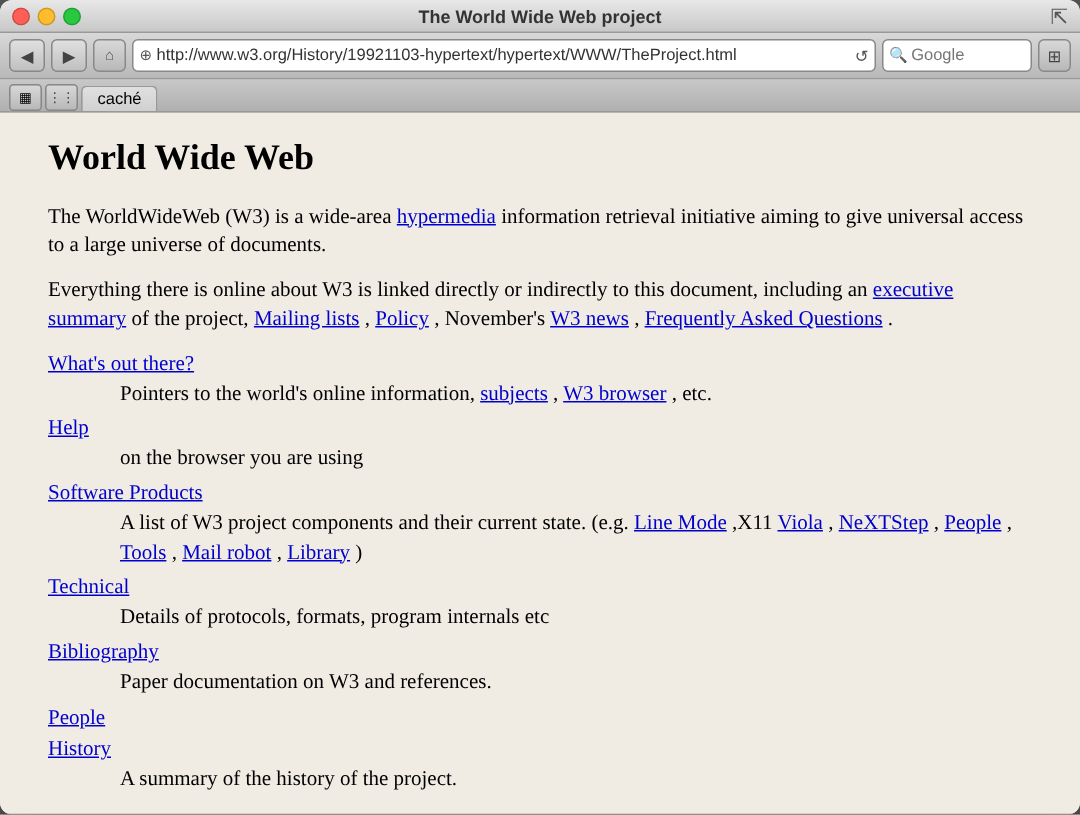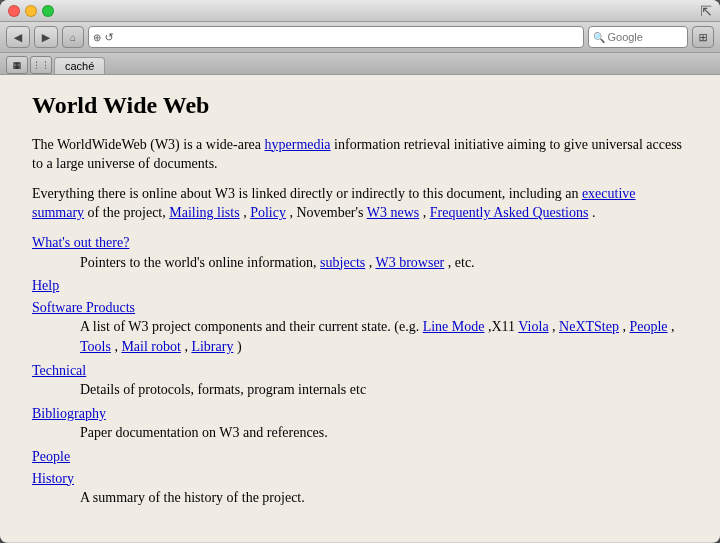--- a/index.html
+++ b/index.html
@@ -233,35 +233,37 @@
 <body>
 
 <div class="window">
 
   <div class="titlebar">
     <div class="traffic-lights">
       <div class="traffic-light close"></div>
       <div class="traffic-light minimize"></div>
       <div class="traffic-light maximize"></div>
     </div>
+    <span class="titlebar-title">The World Wide Web project</span>
     <div style="margin-left:auto; display:flex; align-items:center; gap:4px;">
       <div style="font-size:14px; color:#555; cursor:pointer;">⇱</div>
     </div>
   </div>
 
   <div class="toolbar">
     <div class="nav-btn">◀</div>
     <div class="nav-btn">▶</div>
 
     <div style="display:flex; align-items:center; background:linear-gradient(to bottom,#d8d8d8,#b8b8b8); border:1px solid #888; border-radius:4px; width:22px; height:22px; justify-content:center;">
       <span style="font-size:10px; color:#555;">⌂</span>
     </div>
 
     <div class="url-bar-container">
       <span class="url-icon">⊕</span>
+      <input class="url-input" value="http://www.w3.org/History/19921103-hypertext/hypertext/WWW/TheProject.html" readonly="" style="font-size: 11px;">
       <span class="reload-btn">↺</span>
     </div>
 
     <div class="search-container">
       <span class="search-icon-span">🔍</span>
       <input class="search-input" placeholder="Google" style="">
     </div>
 
     <div style="background:linear-gradient(to bottom,#d8d8d8,#b8b8b8); border:1px solid #888; border-radius:4px; width:22px; height:22px; display:flex; align-items:center; justify-content:center; cursor:pointer;">
       <span style="font-size:11px; color:#444;">⊞</span>
@@ -293,20 +295,21 @@
 
     <div class="section-item">
       <a href="#" class="section-link">What's out there?</a>
       <span class="indent">
         Pointers to the world's online information, <a href="#">subjects</a> , <a href="#">W3 browser</a> , etc.
       </span>
     </div>
 
     <div class="section-item">
       <a href="#" class="section-link">Help</a>
+      <span class="indent">on the browser you are using</span>
     </div>
 
     <div class="section-item">
       <a href="#" class="section-link">Software Products</a>
       <span class="indent">
         A list of W3 project components and their current state. (e.g. <a href="#">Line Mode</a> ,X11 <a href="#">Viola</a> , <a href="#">NeXTStep</a> , <a href="#">People</a> , <a href="#">Tools</a> , <a href="#">Mail robot</a> , <a href="#">Library</a> )
       </span>
     </div>
 
     <div class="section-item">

